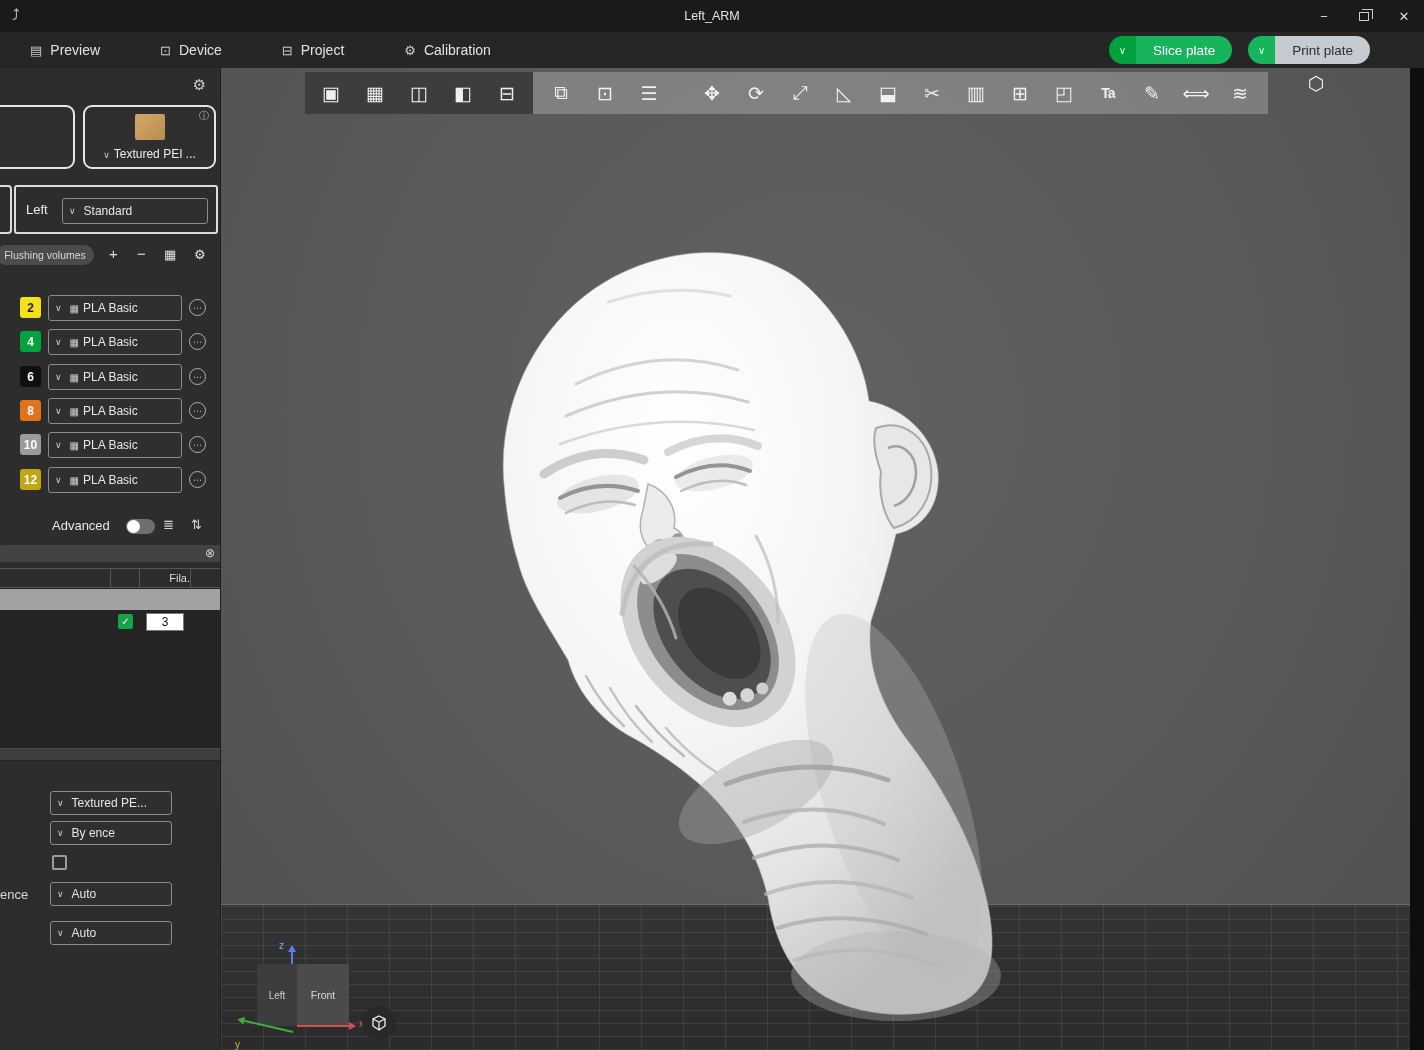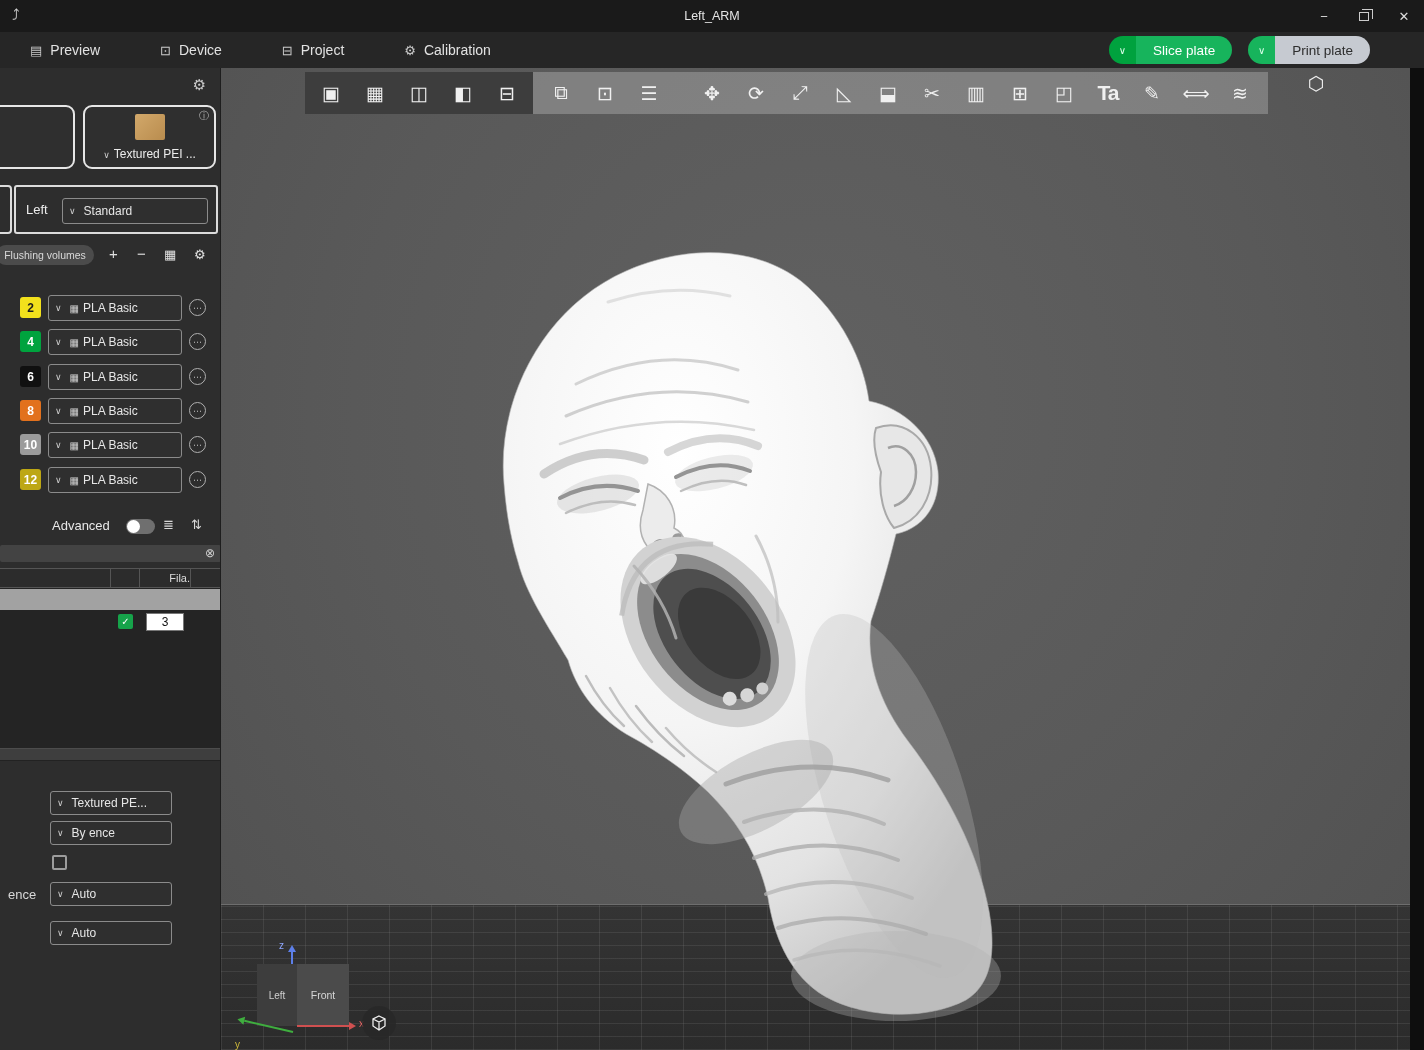--- a/index.html
+++ b/index.html
@@ -70,32 +70,32 @@
 .cs1{left:110px}.cs2{left:139px}.cs3{left:190px}
 .fila-h{position:absolute;left:140px;width:50px;text-align:right;top:3px;font-size:11px;color:#dcdcdc}
 .otgray{position:absolute;left:0;top:21px;width:221px;height:21px;background:#a2a2a2}
 .otrow{position:absolute;left:0;top:43px;width:221px;height:22px}
 .otcheck{position:absolute;left:118px;top:3px;width:15px;height:15px;background:#16a34a;border-radius:2px;color:#fff;font-size:10px;display:flex;align-items:center;justify-content:center}
 .otval{position:absolute;left:146px;top:2px;width:38px;height:18px;background:#fff;border:1px solid #777;font-size:12px;color:#111;display:flex;align-items:center;justify-content:center}
 .sbdivider{position:absolute;left:0;top:680px;width:221px;height:13px;background:#3e3e3e;border-top:1px solid #4c4c4c;border-bottom:1px solid #222}
 .bdd{position:absolute;left:50px;width:122px;height:24px}
 .plate-dd{top:723px}.layer-dd{top:753px}.auto1{top:814px}.auto2{top:853px}
 .bcheck{position:absolute;left:52px;top:787px;width:15px;height:15px;border:2px solid #9c9c9c;border-radius:2px;background:#2d2d2d}
-.seq-label{position:absolute;left:8px;top:819px;font-size:13px;color:#d8d8d8}
+.seq-label{position:absolute;left:0;top:819px;font-size:13px;color:#d8d8d8}
 
 
 .viewport{position:absolute;left:221px;top:68px;width:1189px;height:982px;overflow:hidden;
 background:radial-gradient(ellipse at 50% 35%,#616161 0%,#595959 55%,#505050 100%)}
 .rightstrip{position:absolute;right:0;top:68px;width:14px;height:982px;background:#0e0e0e}
 .vp-toolbar{position:absolute;left:84px;top:4px;height:42px;display:flex;align-items:stretch;z-index:6}
 .tbg{display:flex;align-items:center}
 .tbg.dark{background:#3d3d3d;padding:0 4px}
 .tbg.light{background:rgba(225,225,225,.28);padding:0 6px}
 .ti{width:44px;text-align:center;font-size:19px;color:#f0f0f0;cursor:default}
-.ti.ta{font-size:21px;font-weight:bold;letter-spacing:-1px}
+.ti.ta{font-size:14px;font-weight:bold;letter-spacing:-1px}
 .tdiv{width:1px;background:rgba(255,255,255,.55);margin:8px 9px}
 .asm{margin-left:26px}
 .plate{position:absolute;left:0;bottom:0;width:100%;height:146px;z-index:1;border-top:1px solid #6e6e6e;
 background:
  repeating-linear-gradient(90deg, rgba(150,150,150,.16) 0 1px, transparent 1px 42px),
  repeating-linear-gradient(0deg, rgba(150,150,150,.16) 0 1px, transparent 1px 13px),
  linear-gradient(180deg,#343434 0%,#2b2b2b 100%)}
 .model{position:absolute;left:205px;top:168px;width:610px;height:790px;z-index:2}
 
 .gizmo{position:absolute;left:14px;top:872px;width:150px;height:112px;z-index:5;font-size:10px}

